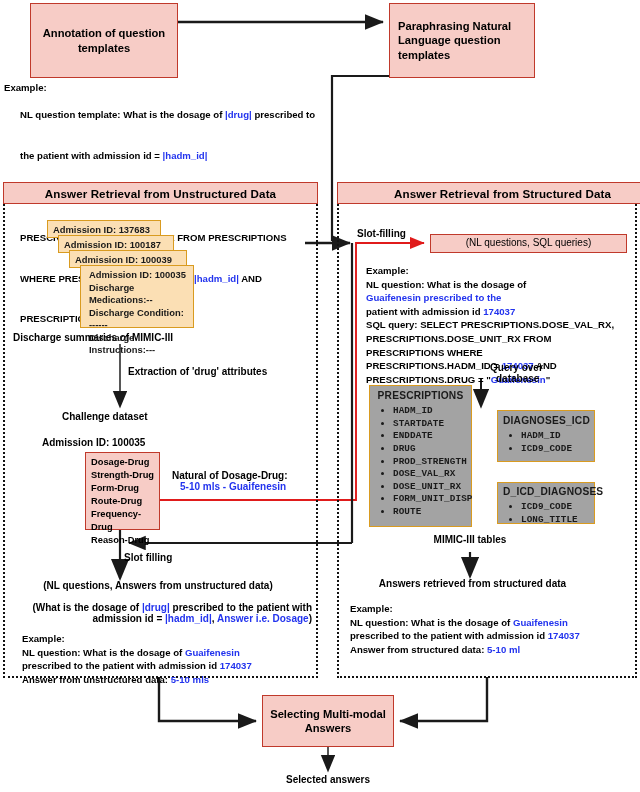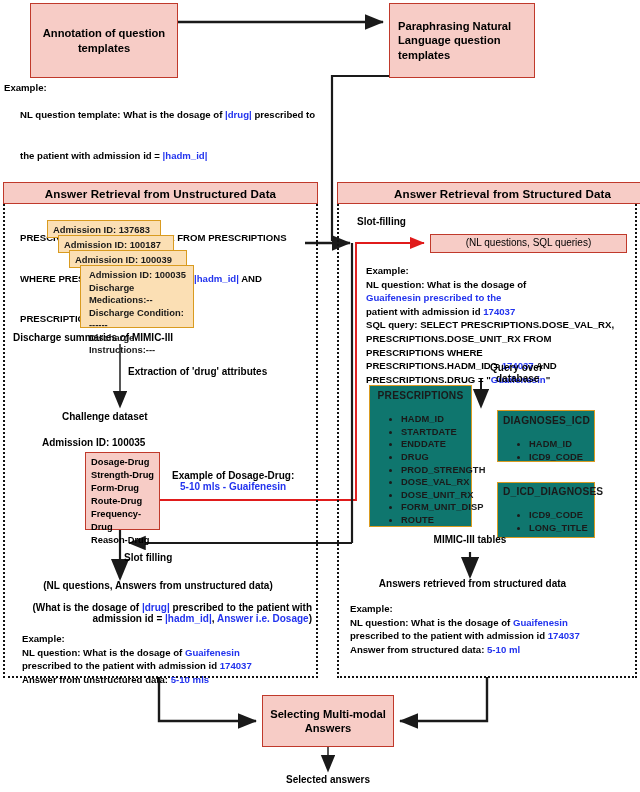--- a/index.html
+++ b/index.html
@@ -21,25 +21,25 @@
 
   
   .lane{border:2px dotted #111;border-top:none;background:transparent;}
 
   
   .card{background:#fbdfb4;border:1.4px solid #d99b20;
         font-size:9.4px;font-weight:bold;line-height:1.33;padding:3px 5px;
         box-sizing:border-box;color:#1a1a1a;}
 
   
-  .tbl{background:#0f766e;border:1.4px solid #d99b20;box-sizing:border-box;
+  .tbl{background:#a3a3a3;border:1.4px solid #d99b20;box-sizing:border-box;
        padding:4px 5px;font-size:9.3px;color:#1a1a1a;}
   .tbl .tname{font-weight:bold;font-size:10.2px;text-align:center;
        letter-spacing:.2px;margin-bottom:3px;white-space:nowrap;}
-  .tbl ul{margin:12px;padding-left:14px;list-style:disc;}
+  .tbl ul{margin:4px;padding-left:14px;list-style:disc;font-family:Liberation Mono, monospace;}
   .tbl li{line-height:1.36;letter-spacing:.1px;white-space:nowrap;font-weight:600;}
 
   
   .attrbox{background:#f7ccc6;border:1.4px solid #c0392b;box-sizing:border-box;
        padding:3px 5px;font-size:9.3px;font-weight:600;line-height:1.4;}
 
   
   .txt{font-size:9.6px;line-height:1.42;white-space:pre-wrap;font-weight:bold;}
   .lbl{font-size:10px;font-weight:bold;}
   .lblc{font-size:10px;font-weight:bold;text-align:center;}
@@ -181,41 +181,41 @@
   <div class="abs attrbox" style="left:85px;top:452px;width:75px;height:78px;">
     <div>Dosage-Drug</div>
     <div>Strength-Drug</div>
     <div>Form-Drug</div>
     <div>Route-Drug</div>
     <div>Frequency-Drug</div>
     <div>Reason-Drug</div>
   </div>
 
   <div class="abs" style="left:172px;top:470px;width:160px;">
-    <div class="lbl">Example of Dosage-Drug:</div>
+    <div class="lbl">Natural of Dosage-Drug:</div>
     <div class="lbl blue" style="padding-left:8px;">5-10 mls - Guaifenesin</div>
   </div>
 
   <div class="abs lbl" style="left:124px;top:552px;">Slot filling</div>
 
   <div class="abs lblc" style="left:8px;top:580px;width:300px;">(NL questions, Answers from unstructured data)</div>
 
   <div class="abs" style="left:8px;top:602px;width:304px;text-align:right;">
     <div class="lbl">(What is the dosage of <span style="color:#2233ee">|drug|</span> prescribed to the patient with</div>
     <div class="lbl">admission id = <span style="color:#2233ee">|hadm_id|</span>,  <span style="color:#2233ee">Answer i.e. Dosage</span>)</div>
   </div>
 
   <div class="abs" style="left:22px;top:632px;width:290px;">
     <div class="txt">Example:</div>
     <div class="txt">NL question: What is the dosage of <span style="color:#2233ee">Guaifenesin</span></div>
     <div class="txt">prescribed to the patient with admission id <span style="color:#2233ee">174037</span></div>
     <div class="txt">Answer from unstructured data: <span style="color:#2233ee"><span style="color:#2233ee">5-10 ml</span>s</span></div>
   </div>
 
-  <div class="abs lbl" style="left:357px;top:216px;">Slot-filling</div>
+  <div class="abs lbl" style="left:357px;top:228px;">Slot-filling</div>
 
   <div class="abs pbox" style="left:430px;top:234px;width:197px;height:19px;font-weight:normal;font-size:10px;">
     <span>(NL questions, SQL queries)</span>
   </div>
 
   <div class="abs" style="left:366px;top:264px;width:272px;">
     <div class="txt">Example:</div>
     <div class="txt">NL question: What is the dosage of</div>
     <div class="txt blue">Guaifenesin prescribed to the</div>
     <div class="txt">patient with admission id <span style="color:#2233ee">174037</span></div>
@@ -247,21 +247,21 @@
   </div>
 
   <div class="abs tbl" style="left:497px;top:410px;width:98px;height:52px;">
     <div class="tname" style="text-align:left;">DIAGNOSES_ICD</div>
     <ul>
       <li>HADM_ID</li>
       <li>ICD9_CODE</li>
     </ul>
   </div>
 
-  <div class="abs tbl" style="left:497px;top:482px;width:98px;height:56px;padding-top:3px;">
+  <div class="abs tbl" style="left:497px;top:482px;width:98px;height:42px;padding-top:3px;">
     <div class="tname" style="text-align:left;margin-bottom:1px;">D_ICD_DIAGNOSES</div>
     <ul>
       <li>ICD9_CODE</li>
       <li>LONG_TITLE</li>
     </ul>
   </div>
 
   <div class="abs lblc" style="left:390px;top:534px;width:160px;">MIMIC-III tables</div>
 
   <div class="abs lblc" style="left:355px;top:578px;width:235px;">Answers retrieved from structured data</div>

